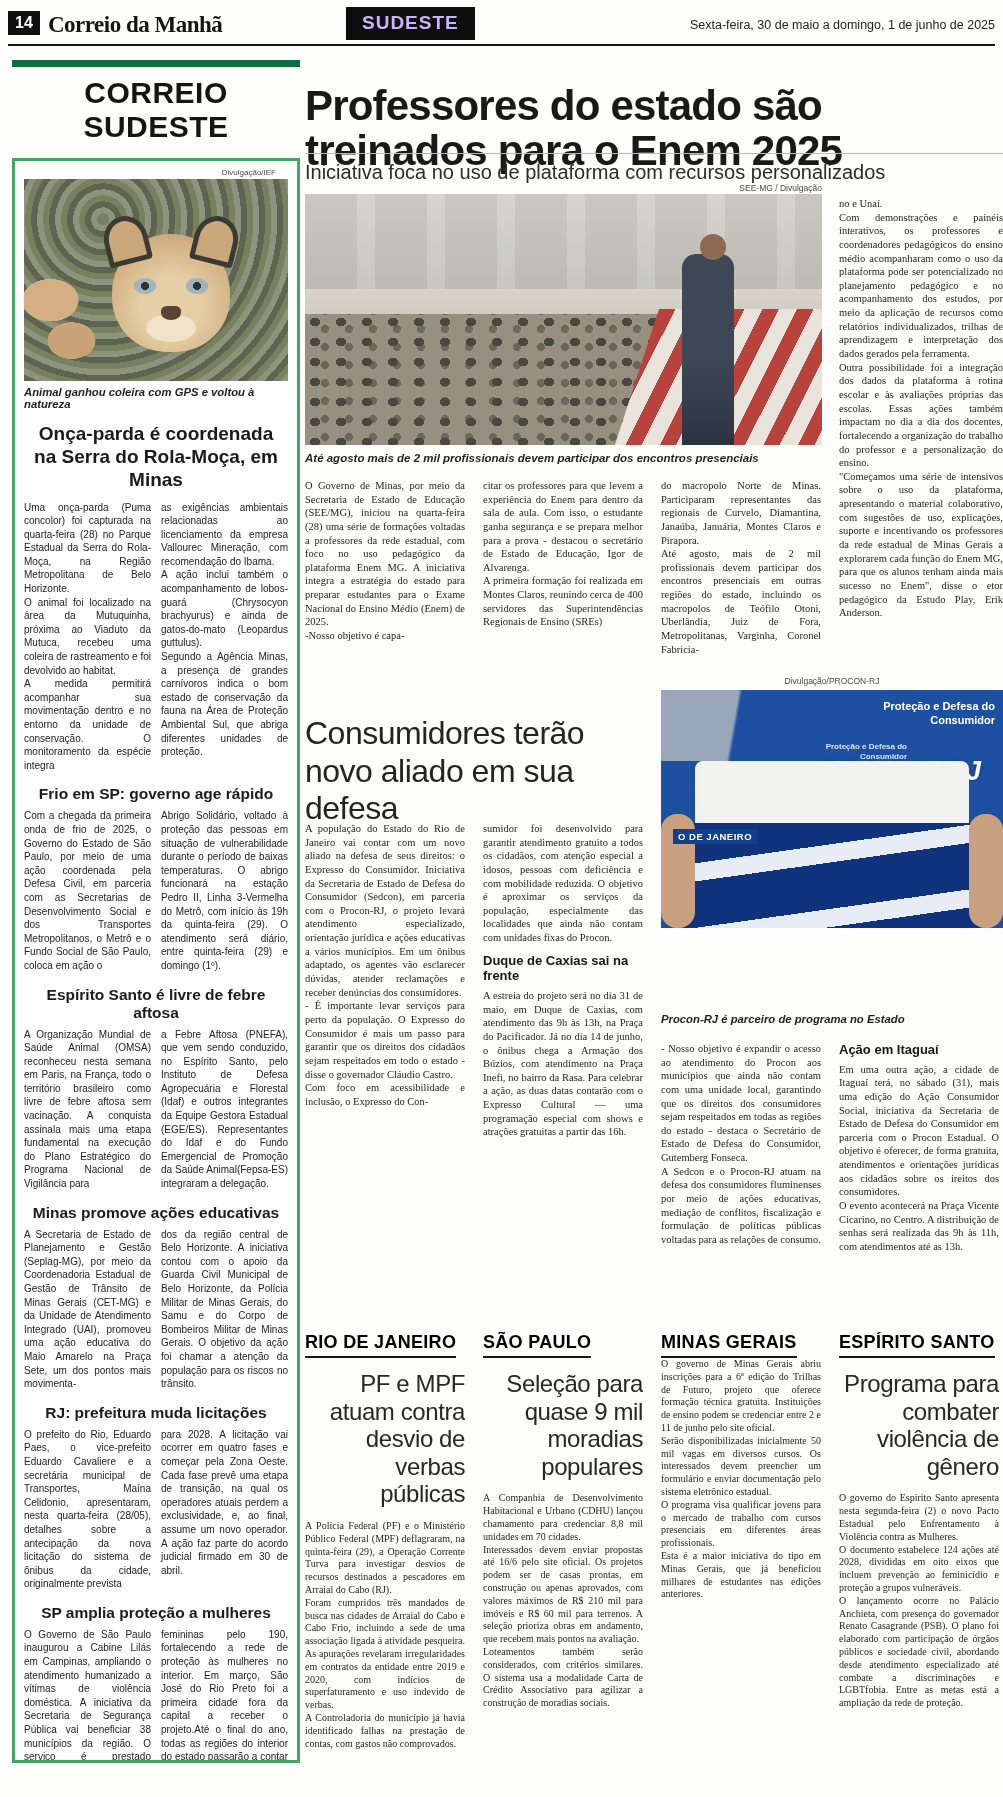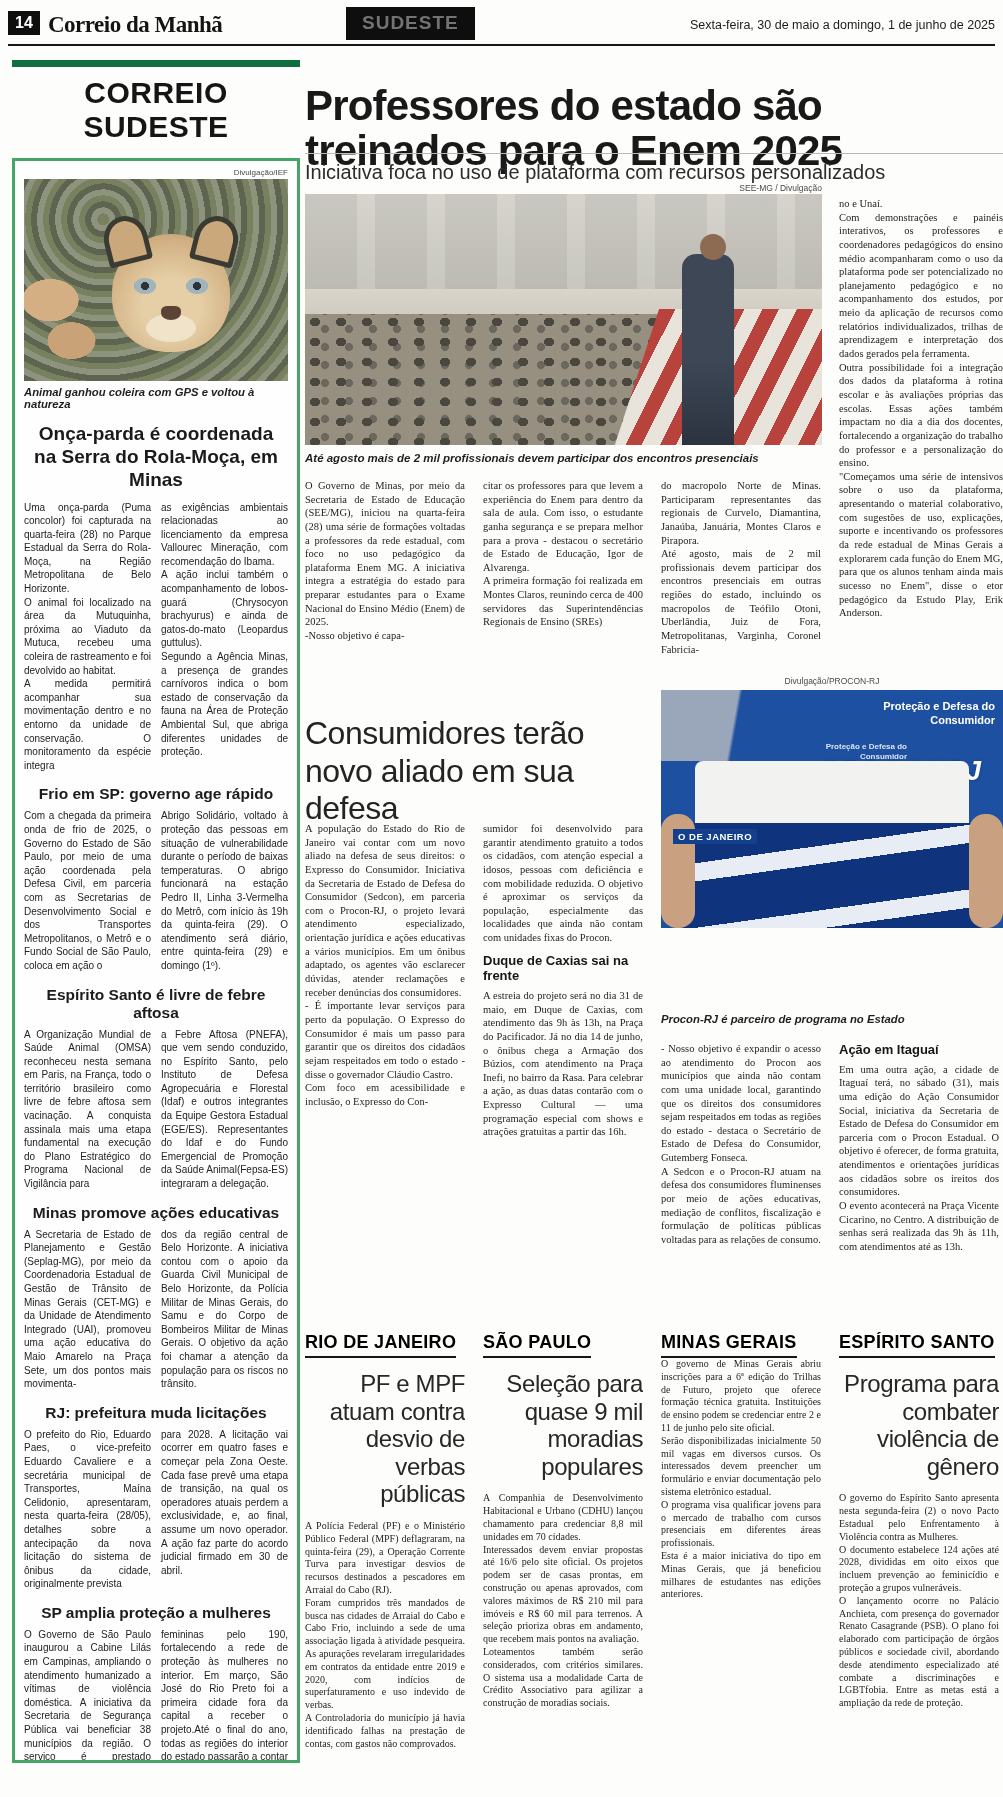--- a/index.html
+++ b/index.html
@@ -4,31 +4,31 @@
 <style>
   html,body{margin:0;padding:0;background:#e9e9e7;}
   #page{position:relative;width:1003px;height:1797px;background:#fdfdfc;overflow:hidden;
         font-family:"Liberation Sans",sans-serif;color:#1c1c1c;}
   
   .hdr{position:absolute;top:6px;left:8px;right:8px;height:38px;border-bottom:2px solid #161616;}
   .pagenum{position:absolute;left:0;top:5px;background:#0e0e0e;color:#fff;font-weight:bold;
            font-size:16px;padding:4px 7px;line-height:1;}
   .masthead{position:absolute;left:40px;top:6px;font-family:"Liberation Serif",serif;
             font-weight:bold;font-size:23px;letter-spacing:-0.5px;color:#141414;}
-  .badge{position:absolute;left:338px;top:1px;background:#0e0e0e;color:#737373;font-weight:bold;
+  .badge{position:absolute;left:338px;top:1px;background:#0e0e0e;color:#c4b5fd;font-weight:bold;
          font-size:19px;letter-spacing:1px;padding:5px 16px;line-height:1.2;}
   .date{position:absolute;right:0;top:12px;font-size:12.5px;color:#1d1d1d;}
   
   .rail{position:absolute;left:12px;top:60px;width:288px;}
   .rail-bar{height:7px;background:#0e6f3e;margin-bottom:9px;}
   .rail-title{font-size:30px;font-weight:bold;text-align:center;color:#151515;
               letter-spacing:0.5px;margin-bottom:14px;}
   .rail-box{border:3px solid #44a566;background:#fefefe;padding:6px 9px 10px 9px;height:1605px;
             overflow:hidden;box-sizing:border-box;}
-  .credit{font-size:8px;color:#4a4a4a;text-align:right;margin:1px 0 2px 0;}
+  .credit{font-size:8px;color:#4a4a4a;text-align:right;margin:1px 12px 2px 0;}
   .caption{font-style:italic;font-weight:bold;font-size:11.3px;color:#1f1f1f;margin-top:5px;}
   .rail-head{font-size:19px;font-weight:bold;line-height:1.22;text-align:center;color:#1a1a1a;
              margin:12px 2px 9px 2px;}
   .brief-head{font-size:15.5px;font-weight:bold;text-align:center;color:#1c1c1c;margin:13px 0 6px 0;}
   .rail-cols{display:flex;gap:10px;}
   .rcol{width:127px;font-size:10px;line-height:1.36;text-align:justify;color:#222;
         white-space:pre-line;}
   
   .puma{position:relative;width:264px;height:202px;overflow:hidden;
         background:

